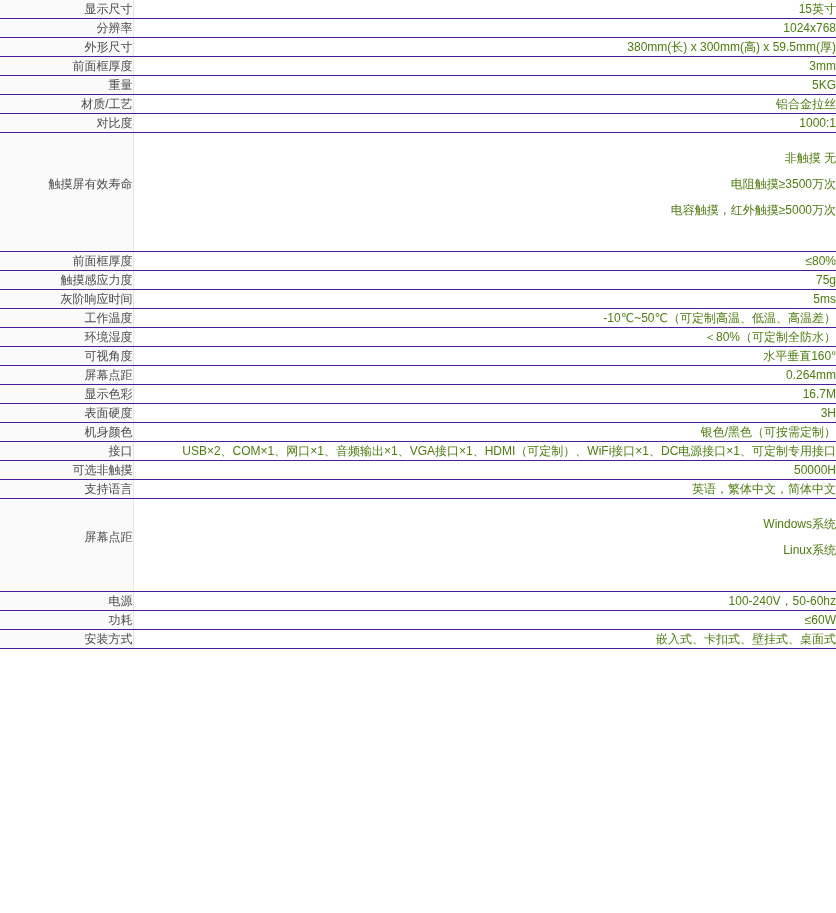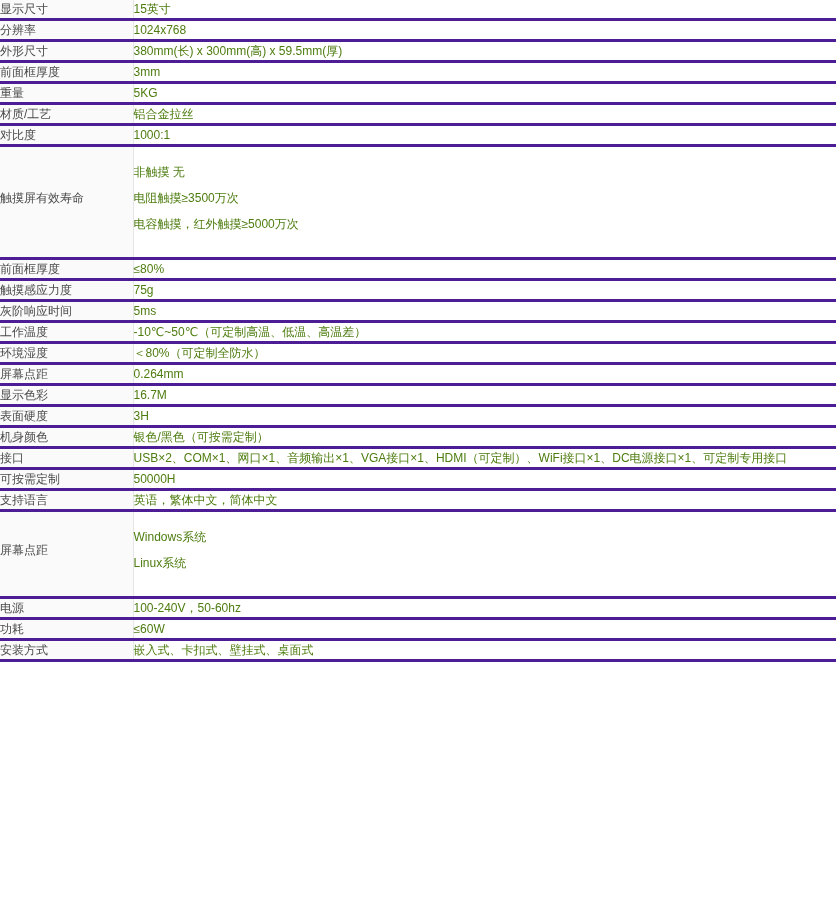--- a/index.html
+++ b/index.html
@@ -19,23 +19,24 @@
     table-layout: fixed;
     font-size: 12px;
   }
   table.spec-table col.col-label { width: 133px; }
   table.spec-table col.col-value { width: 703px; }
 
   table.spec-table tr {
     border-bottom: 1px solid #e6e6e6;
   }
   table.spec-table td {
-    border-bottom: 3px solid #4c1d95;
+    border-bottom: 1px solid #4c1d95;
     padding: 0;
     vertical-align: middle;
+    text-align: right;
   }
   td.label-cell {
     background: #fafafa;
     color: #4a4a4a;
     font-size: 12px;
     padding: 10px 0 10px 14px;
     border-right: 1px solid #e6e6e6;
     line-height: 18px;
     white-space: nowrap;
   }
@@ -49,21 +50,21 @@
   td.value-cell .line {
     display: block;
     padding: 3px 0;
   }
   td.value-cell .line.single {
     padding: 0;
   }
   tr.tall td.label-cell,
   tr.tall td.value-cell {
     padding-top: 12px;
-    padding-bottom: 20px;
+    padding-bottom: 28px;
   }
   tr.tall td.value-cell .line {
     padding: 4px 0;
   }
 </style>
 </head>
 <body>
 
 <table class="spec-table">
   <colgroup>
@@ -145,20 +146,26 @@
           <span class="line single">-10℃~50℃（可定制高温、低温、高温差）</span>
         </td>
       </tr>
       <tr>
         <td class="label-cell">环境湿度</td>
         <td class="value-cell">
           <span class="line single">＜80%（可定制全防水）</span>
         </td>
       </tr>
       <tr>
+        <td class="label-cell">可视角度</td>
+        <td class="value-cell">
+          <span class="line single">水平垂直160°</span>
+        </td>
+      </tr>
+      <tr>
         <td class="label-cell">屏幕点距</td>
         <td class="value-cell">
           <span class="line single">0.264mm</span>
         </td>
       </tr>
       <tr>
         <td class="label-cell">显示色彩</td>
         <td class="value-cell">
           <span class="line single">16.7M</span>
         </td>
@@ -175,21 +182,21 @@
           <span class="line single">银色/黑色（可按需定制）</span>
         </td>
       </tr>
       <tr>
         <td class="label-cell">接口</td>
         <td class="value-cell">
           <span class="line single">USB×2、COM×1、网口×1、音频输出×1、VGA接口×1、HDMI（可定制）、WiFi接口×1、DC电源接口×1、可定制专用接口</span>
         </td>
       </tr>
       <tr>
-        <td class="label-cell">可按需定制</td>
+        <td class="label-cell">可选非触摸</td>
         <td class="value-cell">
           <span class="line single">50000H</span>
         </td>
       </tr>
       <tr>
         <td class="label-cell">支持语言</td>
         <td class="value-cell">
           <span class="line single">英语，繁体中文，简体中文</span>
         </td>
       </tr>

